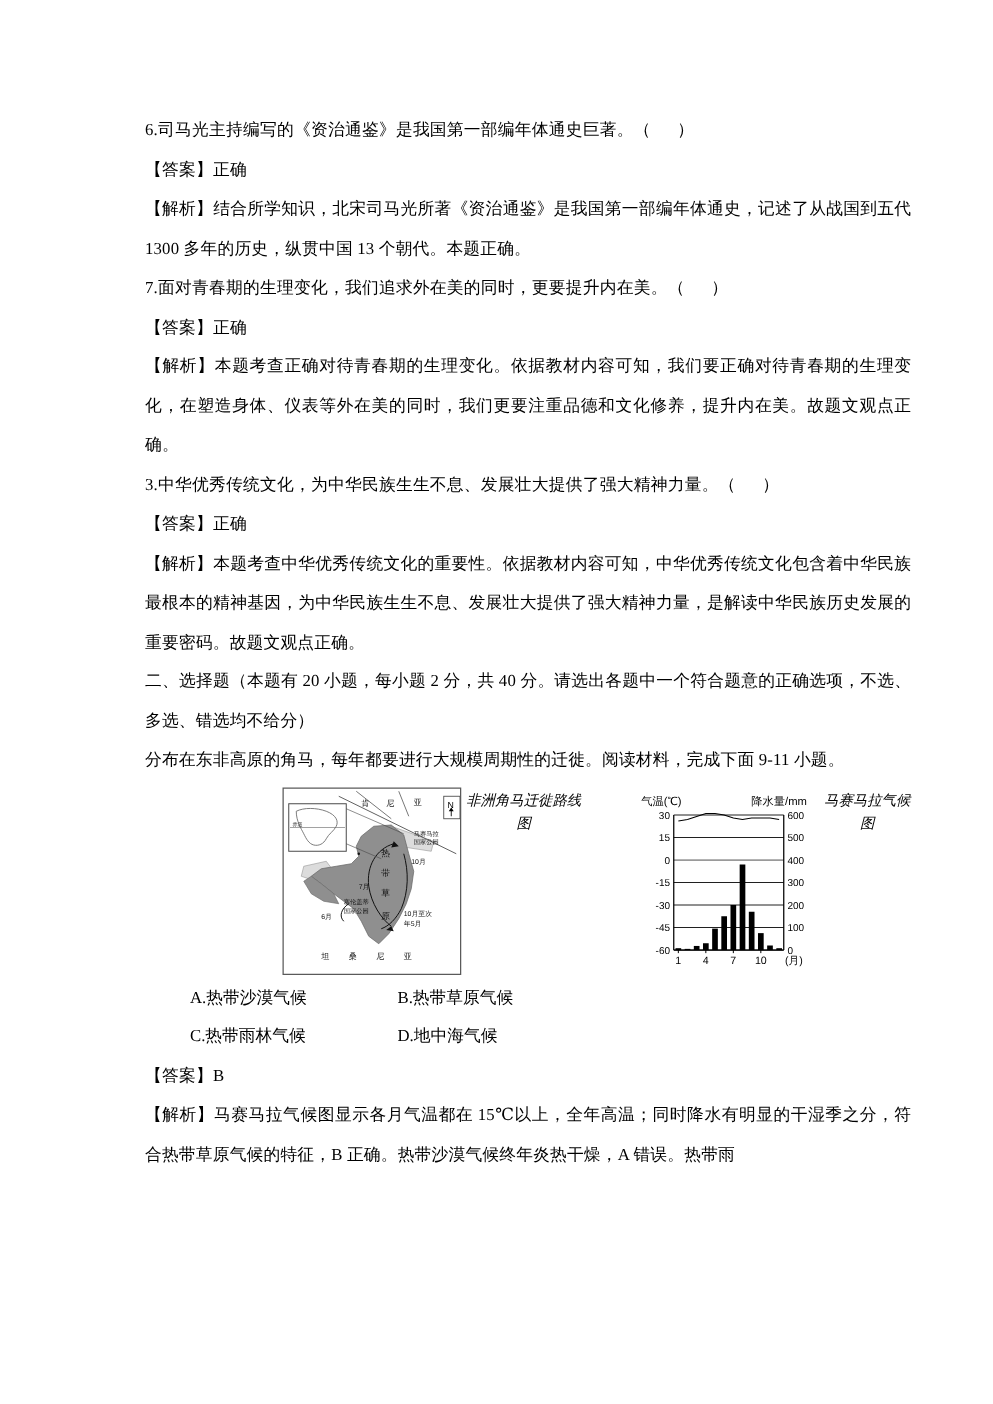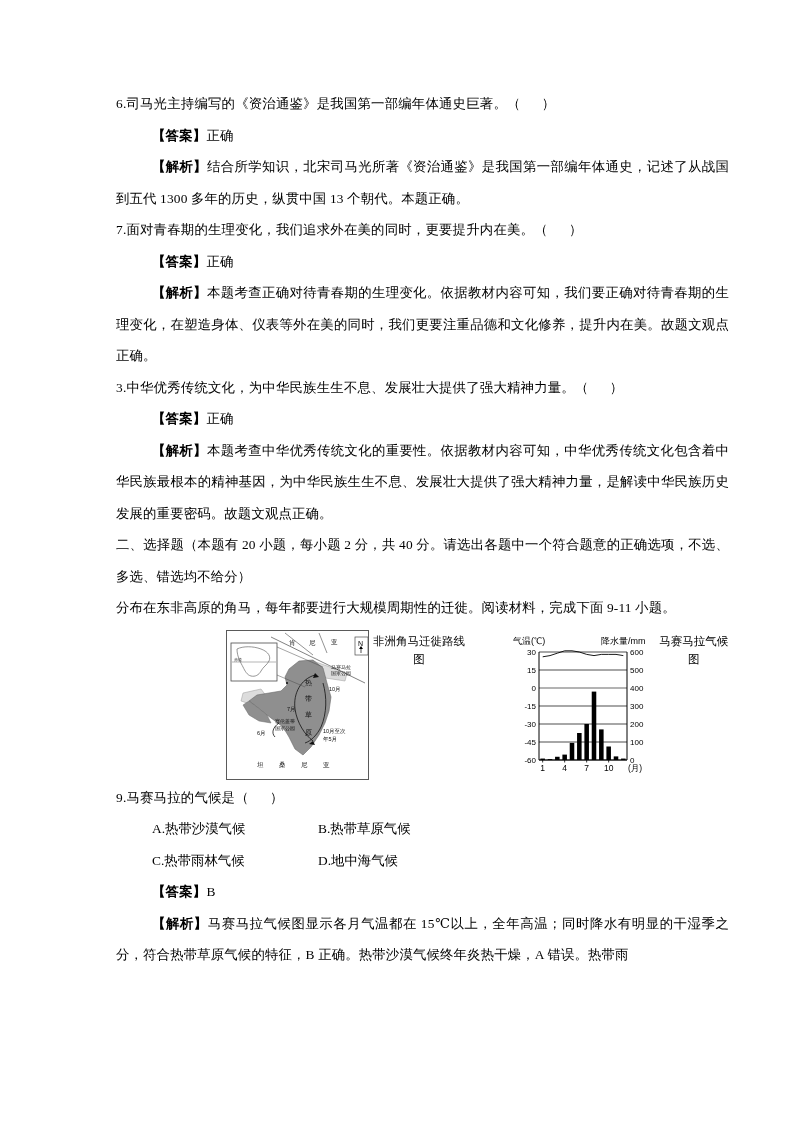--- a/index.html
+++ b/index.html
@@ -33,21 +33,21 @@
     white-space: pre-wrap;
   }
   p.para {
     margin: 0 0 0 0;
     font-size: 13.4px;
     line-height: 31.5px;
     letter-spacing: 0.15px;
     text-align: justify;
     text-justify: inter-ideograph;
   }
-  .blk { font-weight: bold; margin-left: 36px; }
+  .blk { font-weight: normal; }
   .optrow {
     display: flex;
     font-size: 13.4px;
     line-height: 31.5px;
     margin-left: 36px;
   }
   .optrow .opt-a { width: 166px; flex: 0 0 166px; }
   .optrow .opt-b { flex: 1 1 auto; }
 
   
@@ -61,20 +61,21 @@
   .fig {
     display: flex;
     flex-direction: row;
     align-items: flex-start;
   }
   .fig-caption {
     font-size: 11.5px;
     line-height: 18px;
     margin-top: 2px;
     text-align: center;
+    font-style: italic;
   }
 
   
   .map-box {
     width: 148px;
     height: 148px;
     border: 1px solid #5a5a5a;
     position: relative;
     background: #ffffff;
     overflow: hidden;
@@ -225,21 +226,20 @@
               <line x1="99.66666666666667" y1="130" x2="99.66666666666667" y2="132.5" stroke="#000" stroke-width="0.8"></line>
               <text x="99.66666666666667" y="141" font-size="8.5" text-anchor="middle" font-family="'Liberation Sans', sans-serif" fill="#000">10</text>
               <text x="119" y="141" font-size="8.5" font-family="'Liberation Sans', sans-serif" fill="#000">(月)</text>
             </g>
         </svg>
       </div>
       <div class="fig-caption">马赛马拉气候图</div>
     </div>
   </div>
 
-  <p class="line">9.马赛马拉的气候是（      ）</p>
   <div class="optrow">
     <span class="opt-a"><span>A.</span><span>热带沙漠气候</span></span>
     <span class="opt-b"><span>B.</span><span>热带草原气候</span></span>
   </div>
   <div class="optrow">
     <span class="opt-a"><span>C.</span><span>热带雨林气候</span></span>
     <span class="opt-b"><span>D.</span><span>地中海气候</span></span>
   </div>
   <p class="line"><span class="blk">【答案】</span><span>B</span></p>
   <p class="para"><span class="blk">【解析】</span><span>马赛马拉气候图显示各月气温都在 15℃以上，全年高温；同时降水有明显的干湿季之分，符合热带草原气候的特征，B 正确。热带沙漠气候终年炎热干燥，A 错误。热带雨</span></p>

